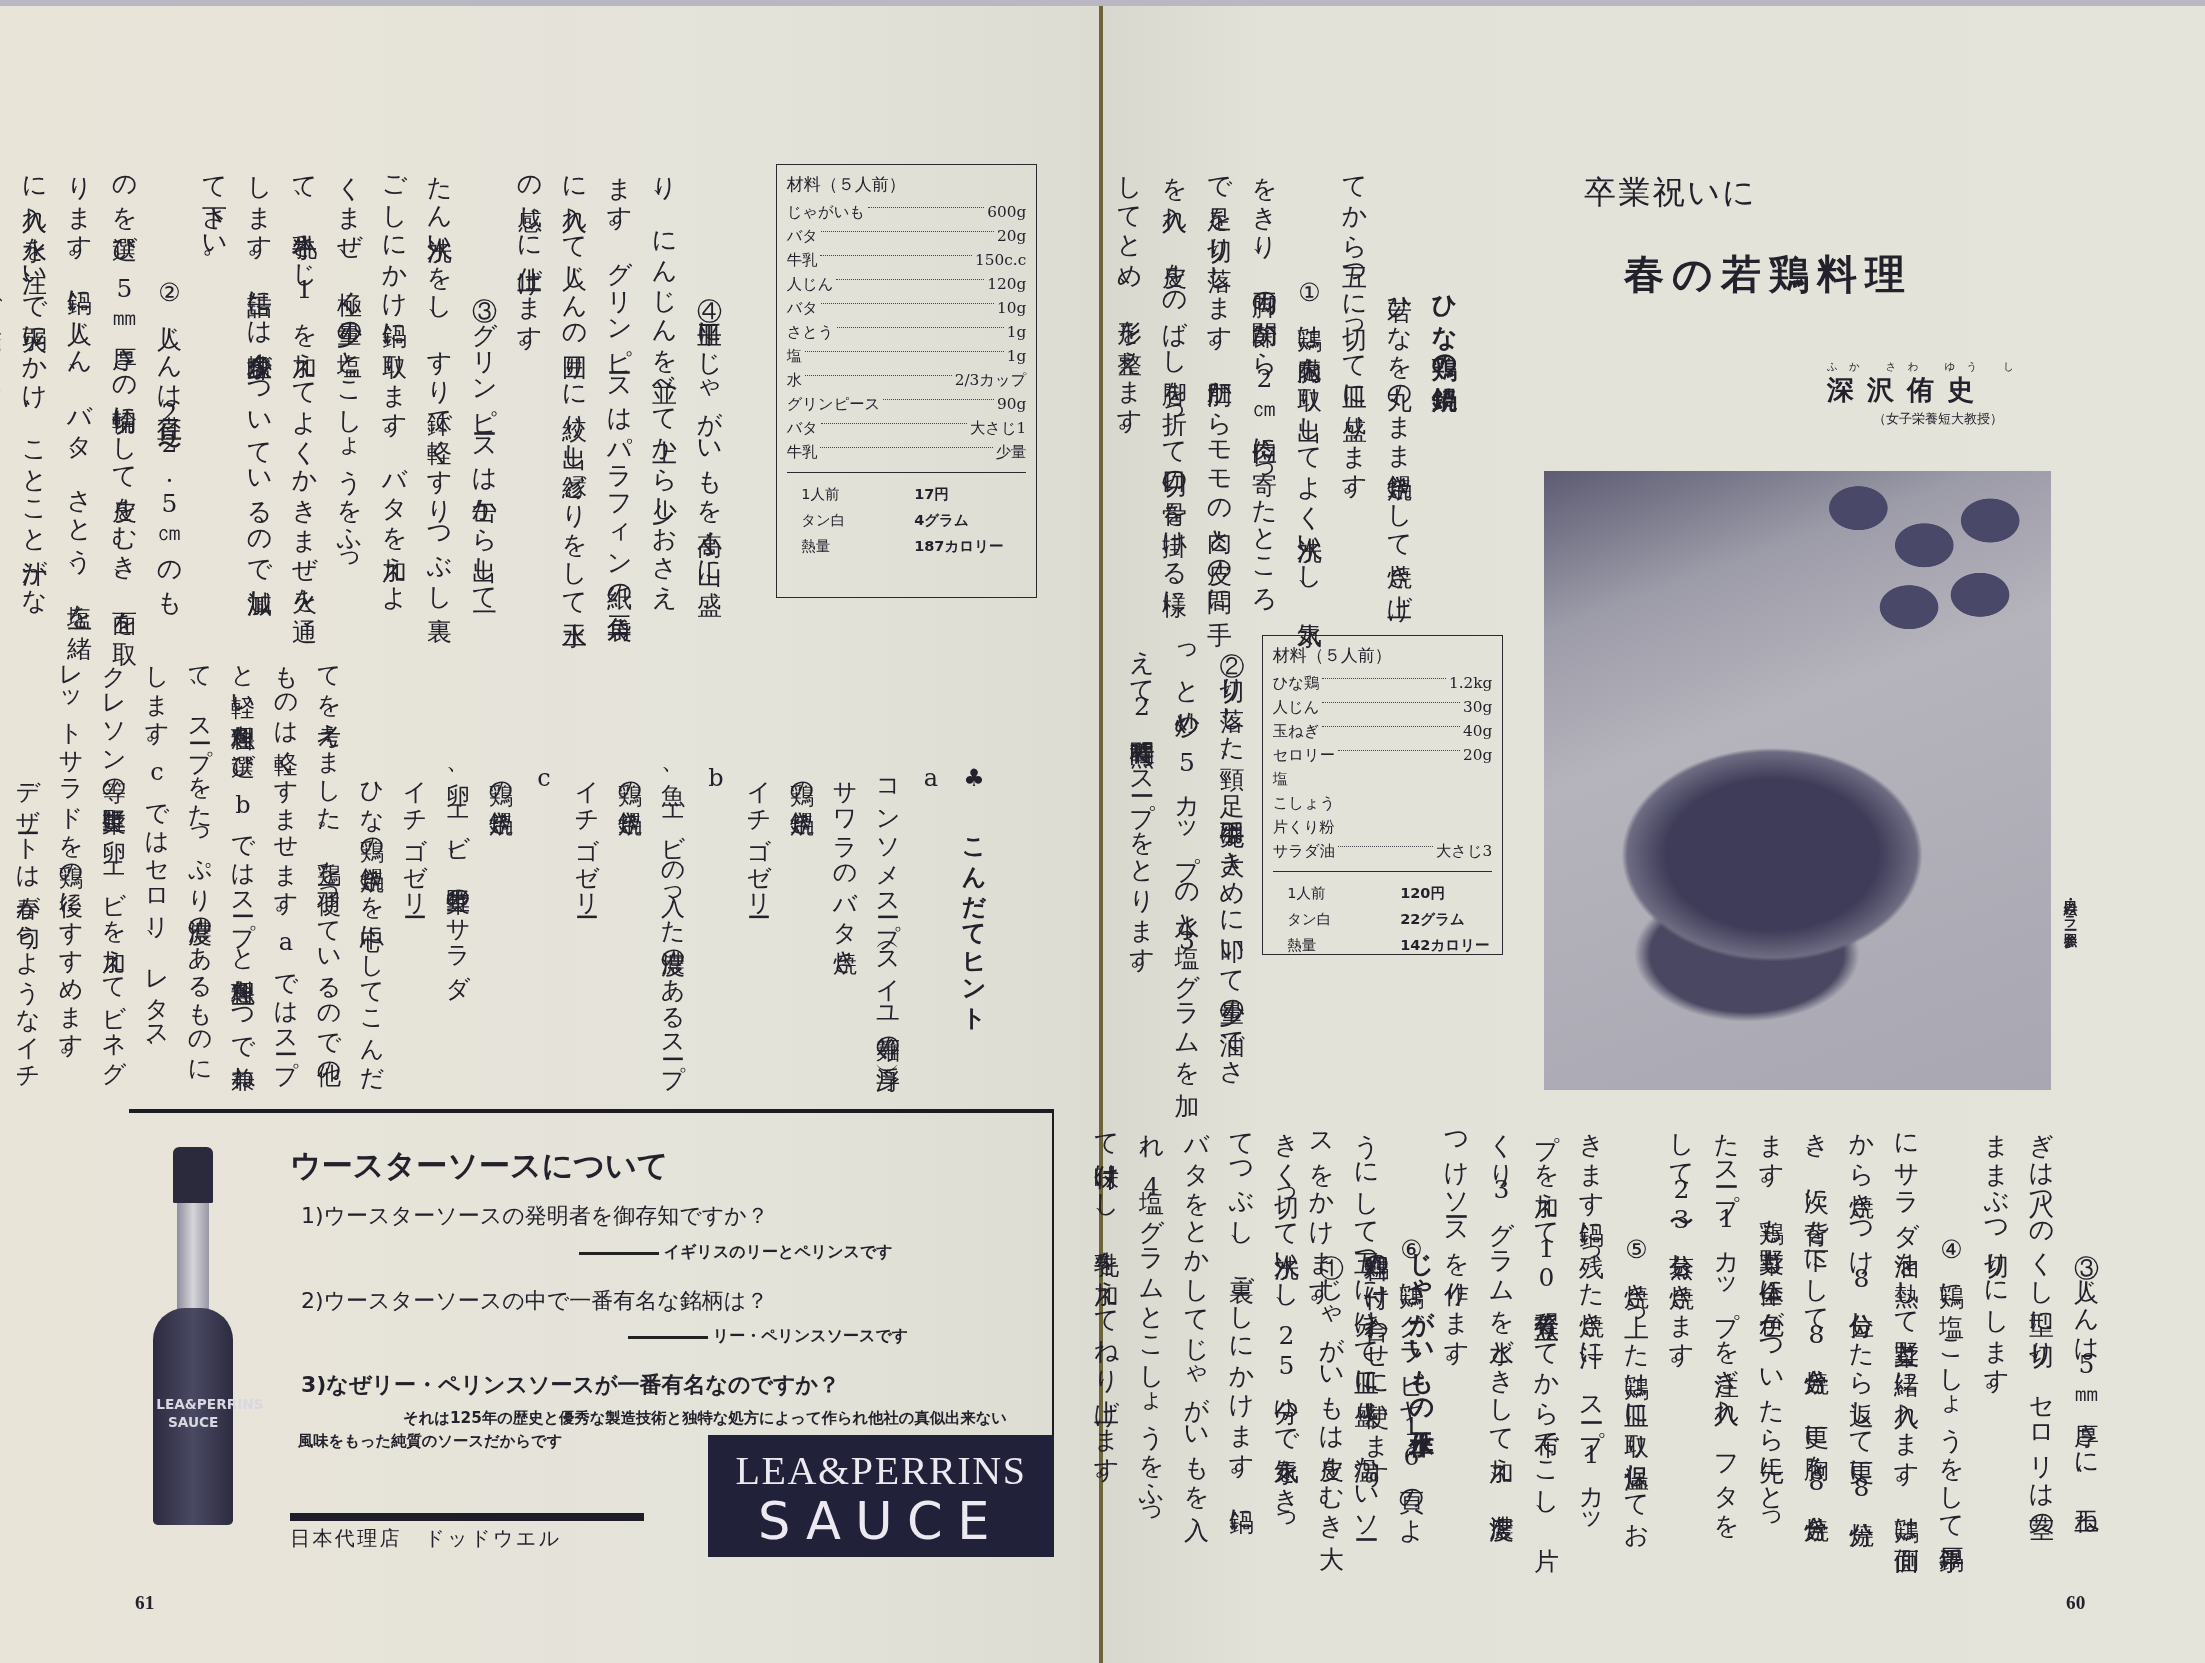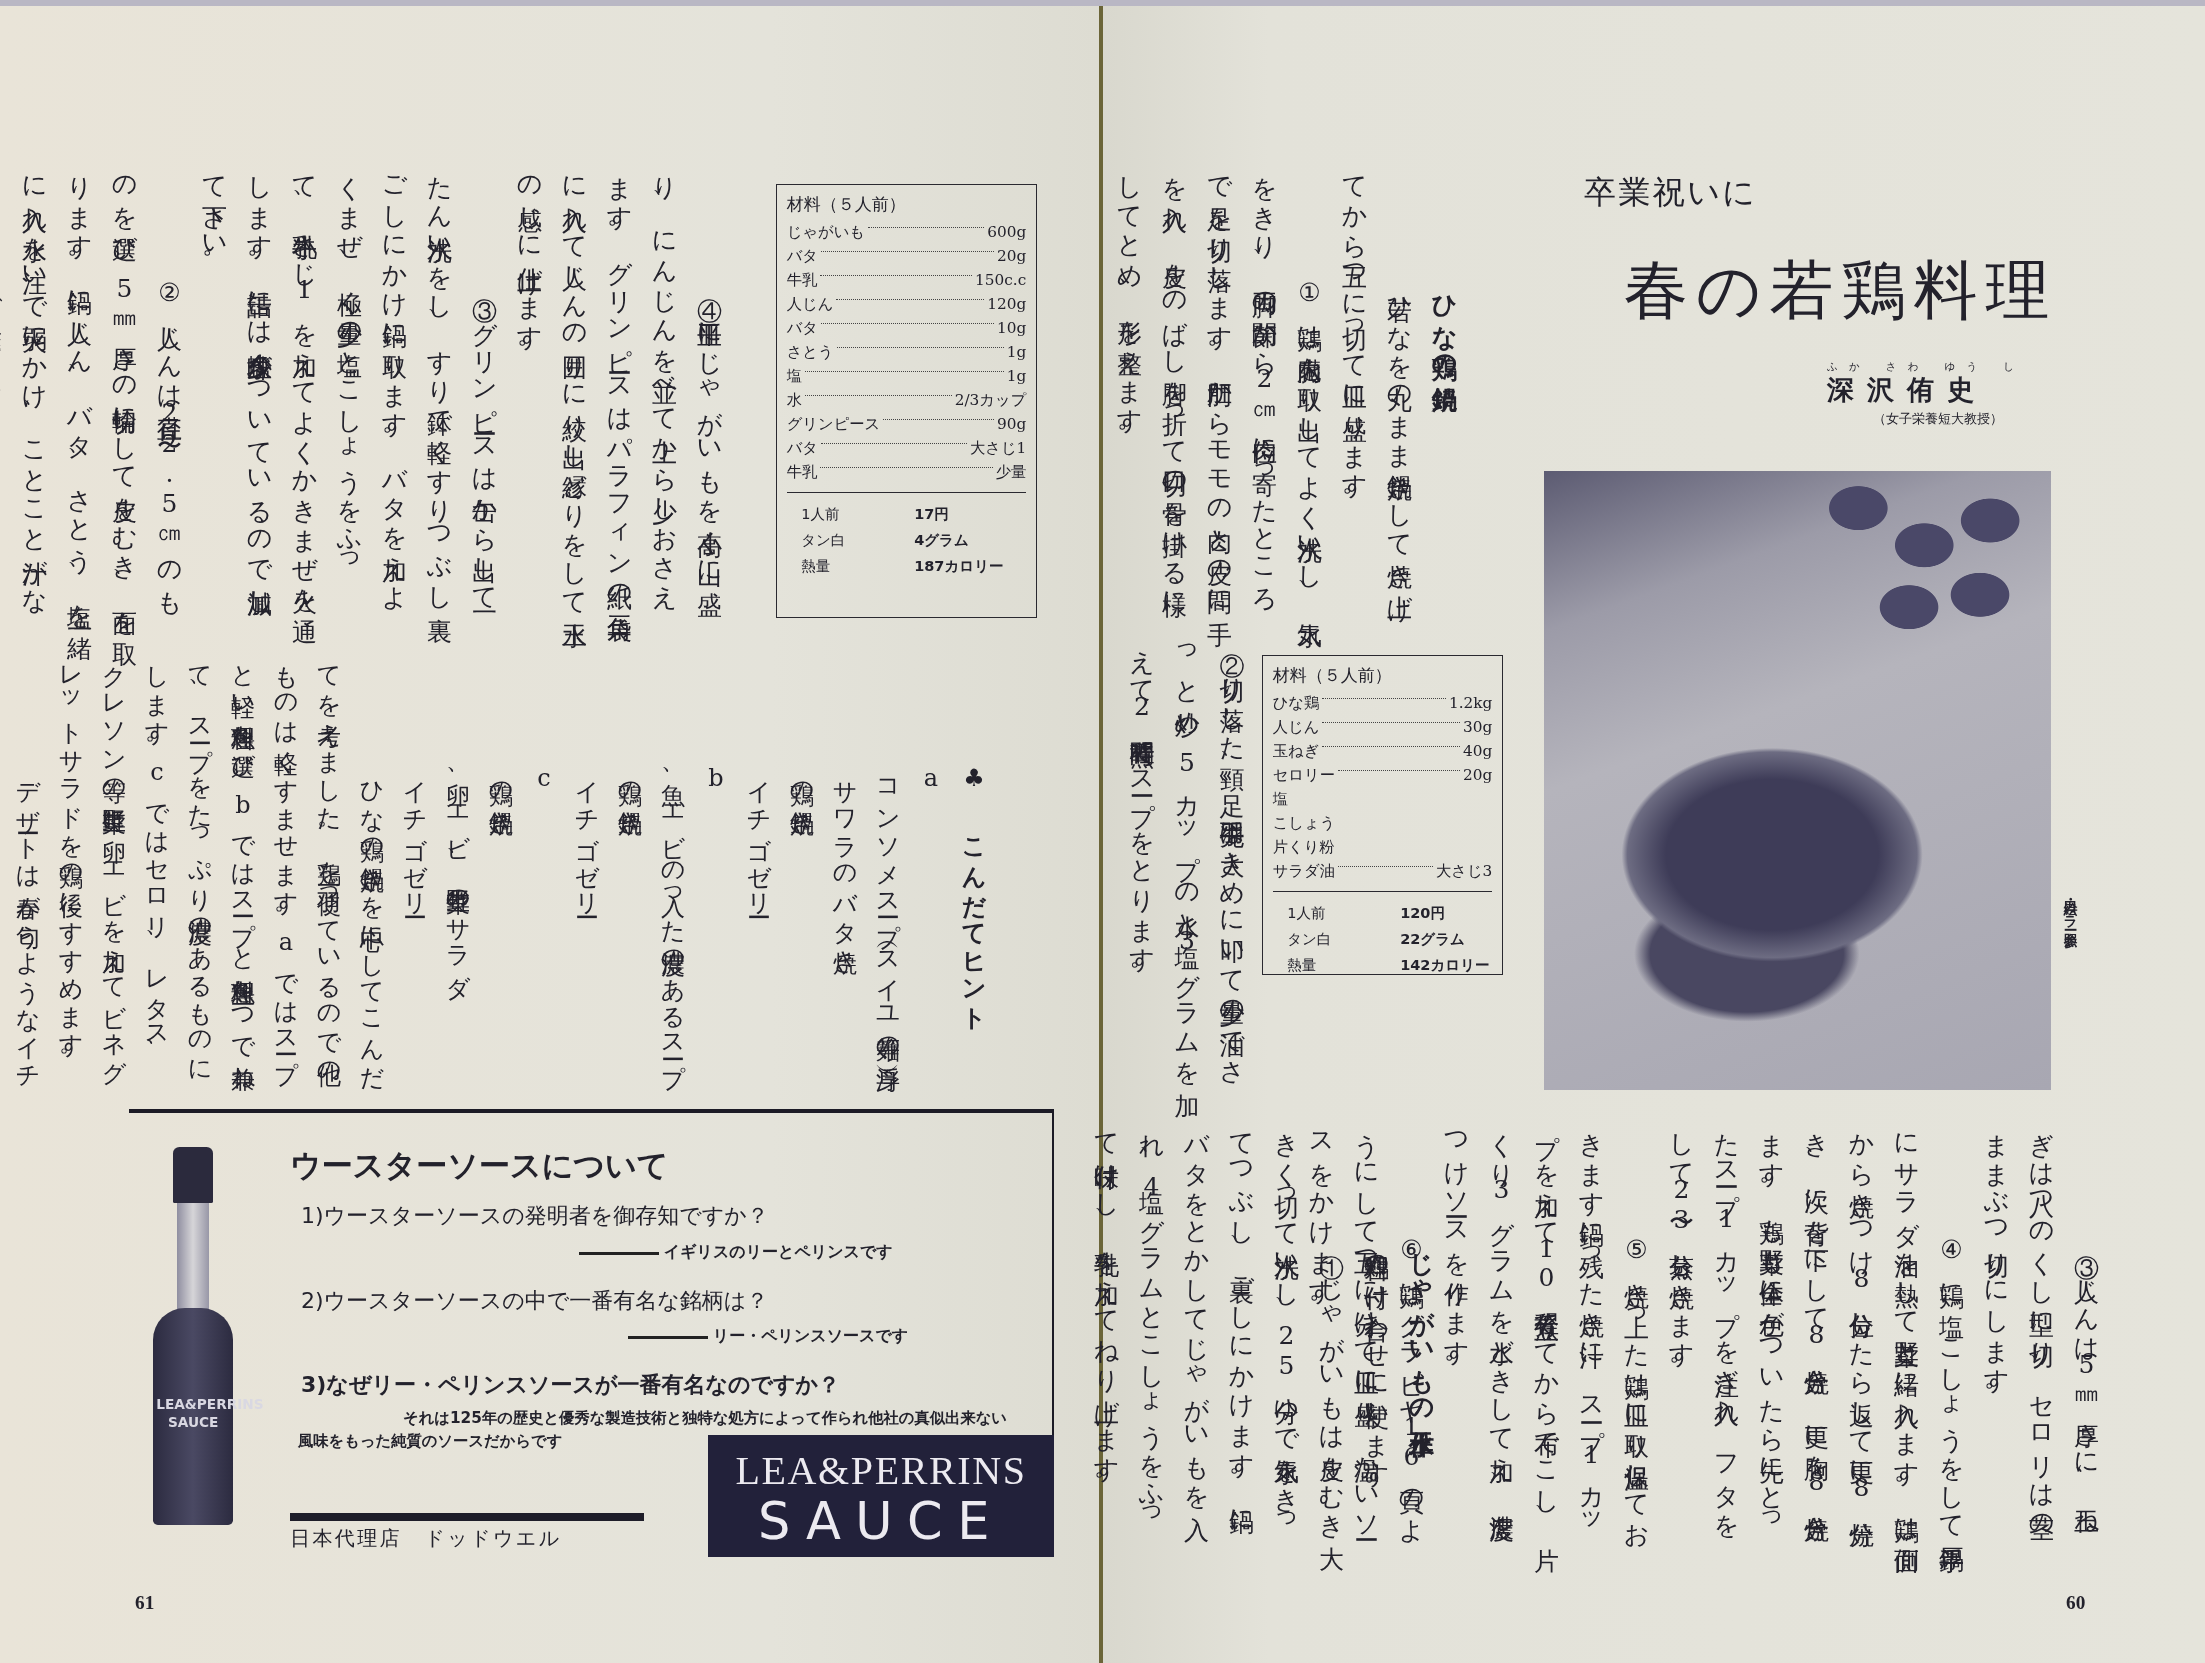--- a/index.html
+++ b/index.html
@@ -18,21 +18,21 @@
   #gutter { position:absolute; left:1099px; top:6.4px; width:4.8px; height:1657px; background:#6b6538; }
 
   .vcol {
     position:absolute; writing-mode:vertical-rl; text-orientation:upright;
     font-size:25px; line-height:45px; letter-spacing:0.8px; white-space:pre-wrap;
   }
   .vhead { font-family:"DejaVu Sans", sans-serif; font-weight:bold; }
 
   .box {
     position:absolute; border:1.6px solid #2a2930; background:transparent;
-    font-size:15.3px; padding:8px 9.7px; box-sizing:border-box;margin-top:20px;
+    font-size:15.3px; padding:8px 9.7px; box-sizing:border-box;
   }
   .box .title { font-size:17px; margin-bottom:3.2px; }
   .row { display:flex; justify-content:space-between; line-height:24px; white-space:nowrap;align-items:center; }
   .row .dots { flex:1; border-bottom:1.6px dotted #444; margin:0 3.2px 7.2px; }
   .box hr { border:none; border-top:1.6px solid #2a2930; margin:8px 0; }
   .nut { display:flex; line-height:26px; font-size:14.5px; font-family:"DejaVu Sans", sans-serif; }
   .nut span:first-child { width:113px; padding-left:14.5px; }
   .nut span:last-child { font-weight:bold; }
 
   #ad {
@@ -262,21 +262,21 @@
         <span>タン白</span>
         <span>22グラム</span>
       </div>
     <div class="nut">
         <span>熱量</span>
         <span>142カロリー</span>
       </div>
   </div>
 
   <div style="position:absolute; left:481px; top:165px; font-size:32px; letter-spacing:2.4px;">卒業祝いに</div>
-  <div style="position:absolute; left:521px; top:241px; font-size:64px; font-weight:normal; letter-spacing:8px;">春の若鶏料理</div>
+  <div style="position:absolute; left:521px; top:241px; font-size:40px; font-weight:bold; letter-spacing:8px;">春の若鶏料理</div>
   <div style="position:absolute; left:724px; top:354px; font-size:10.5px; letter-spacing:11.3px;">ふか さわ ゆう し</div>
   <div style="position:absolute; left:724px; top:366px; font-size:27px; letter-spacing:13px; font-weight:bold;">深沢侑史</div>
   <div style="position:absolute; left:770px; top:404px; font-size:13px; font-family:'DejaVu Sans',sans-serif;">（女子栄養短大教授）</div>
 
   <div id="photo" style="left:441px;"></div>
   <div id="photo-caption" style="left:959px;">・口絵カラー参照</div>
 
   <div class="vcol" style="left:392px; top:1110px; height:434px; width:659px;">
     <span>③人じんは5㎜厚さに、玉ねぎは八つのくし型に切り、セロリは茎のままぶつ切りにします。</span>
     <span>④鶏に塩、こしょうをして厚手鍋にサラダ油を熱して野菜と一緒に入れます。鶏は側面から焼きつけ8分位したら返して更に8分焼き、次に背を下にして8分焼き、更に胸を8分焼きます。鶏も野菜も全体に色がついたら先にとったスープ1カップを注ぎ入れ、フタをして2〜3分蒸し焼きます。</span>

